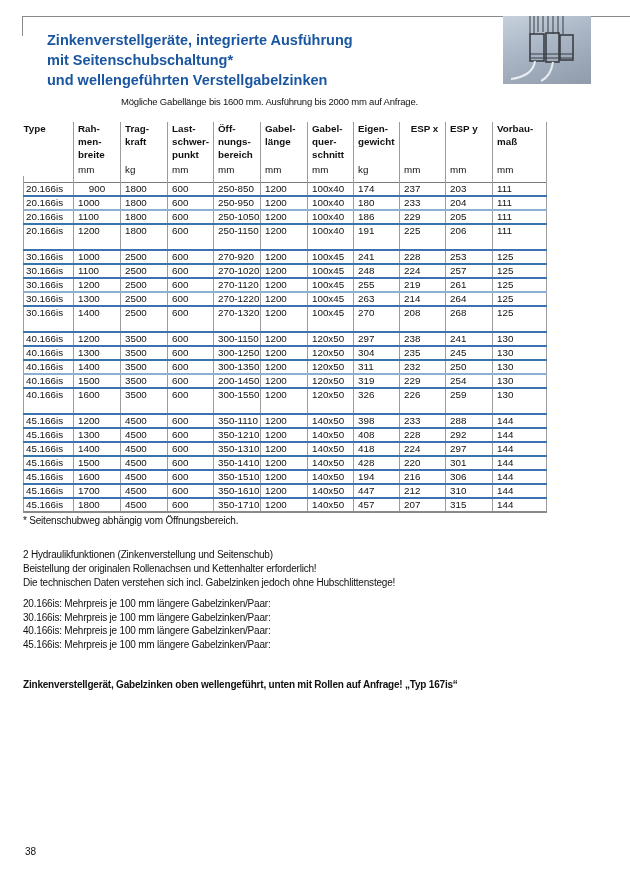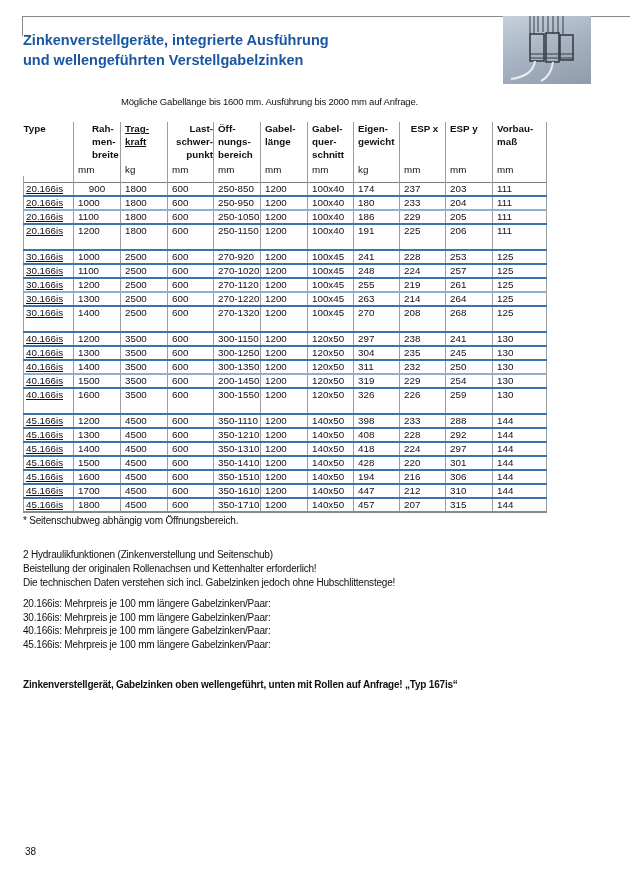--- a/index.html
+++ b/index.html
@@ -2,37 +2,37 @@
 <html><head>
 <meta charset="utf-8">
 <style>
   html, body { margin: 0; padding: 0; background: #ffffff; }
   body { width: 630px; height: 870px; position: relative; overflow: hidden;
          font-family: "Liberation Sans", sans-serif; color: #111; }
   .top-rule { position: absolute; left: 22px; top: 16px; width: 608px; height: 1px; background: #8a8a8a; }
   .top-rule-v { position: absolute; left: 22px; top: 16px; width: 1px; height: 20px; background: #8a8a8a; }
   .title { position: absolute; left: 23px; top: 30px; margin: 0; font-weight: bold;
            font-size: 14.5px; line-height: 20px; color: #1b56a0; }
-  .title .line { display: block; }
+  .title .line { display: block; margin-left: 24px; }
   .photo { position: absolute; left: 503px; top: 16px; width: 88px; height: 68px;
            background: linear-gradient(160deg, #c7d1dd 0%, #a9b5c4 45%, #8f9bab 100%); overflow: hidden; }
   .photo svg { display: block; }
   .subtitle { position: absolute; left: 0; width: 575px; top: 96px; text-align: right;
               padding-right: 0; font-size: 9.5px; letter-spacing: -0.2px; }
   .subtitle span { position: absolute; left: 121px; }
 
   .tbl { position: absolute; left: 23px; top: 122px; width: 523px; border-collapse: collapse;
          font-size: 9.8px; table-layout: fixed; }
   .tbl th { font-weight: bold; text-align: left; vertical-align: top; padding: 0 0 0 4px;
             border-left: 1px solid #9c9c9c; font-size: 9.8px; line-height: 13px; height: 54px; position: relative; }
   .tbl th:first-child { border-left: none; padding-left: 0; }
   .tbl th .unit { position: absolute; bottom: 0; left: 4px; font-weight: normal; }
   .tbl th:first-child .unit { left: 0; }
   .tbl td { padding: 0 0 0 4px; border-left: 1px solid #9c9c9c; height: 12px; line-height: 12px; white-space: nowrap; }
-  .tbl td:first-child { border-left: 1px solid #9c9c9c; padding-left: 2px; text-decoration: underline; }
+  .tbl td:first-child { border-left: 1px solid #9c9c9c; padding-left: 2px; }
   .tbl td:last-child, .tbl th:last-child { border-right: 1px solid #9c9c9c; }
   .tbl tr.head-end td { height: 6px; }
   .tbl tr.row td { border-top: 2px solid #3a73ad; }
   .tbl tr.row.light td { border-top: 2px solid #8cb0d4; }
   .tbl tr.row.first td { border-top: 1px solid #7a7a7a; }
   .tbl tr.spacer td { height: 12px; }
   .tbl tr.last td { border-bottom: 2px solid #8a8a8a; }
   .tbl td.c { text-align: center; padding-left: 0; }
 
   .note { position: absolute; left: 23px; font-size: 10px; letter-spacing: -0.2px; line-height: 14px; }
@@ -40,20 +40,21 @@
   .page-num { position: absolute; left: 25px; top: 846px; font-size: 10px; }
 </style>
 </head>
 <body>
 
 <div class="top-rule"></div>
 <div class="top-rule-v"></div>
 
 <h1 class="title">
   <span class="line">Zinkenverstellgeräte, integrierte Ausführung</span>
+  <span class="line">mit Seitenschubschaltung*</span>
   <span class="line">und wellengeführten Verstellgabelzinken</span>
 </h1>
 
 <div class="photo">
   <svg width="88" height="68" viewBox="0 0 88 68">
     <g stroke="#3b3f46" stroke-width="1" fill="none">
       <line x1="27" y1="0" x2="27" y2="18"></line>
         <line x1="31" y1="0" x2="31" y2="18"></line>
       <line x1="35" y1="0" x2="35" y2="16"></line>
         <line x1="40" y1="0" x2="40" y2="16"></line>
@@ -92,32 +93,32 @@
       <col style="width:47px">
       <col style="width:54px">
   </colgroup>
   <thead>
     <tr id="thead-row">
         <th>
           <div style="white-space: pre-line;">Type</div>
           <span class="unit"></span>
         </th>
         <th>
-          <div style="white-space: pre-line; margin-left: 14px;">Rah-
+          <div style="white-space: pre-line;">Rah-
 men-
 breite</div>
           <span class="unit">mm</span>
         </th>
         <th>
-          <div style="white-space: pre-line; text-decoration: underline;">Trag-
+          <div style="white-space: pre-line;">Trag-
 kraft</div>
           <span class="unit">kg</span>
         </th>
         <th>
-          <div style="white-space: pre-line; text-align: right;">Last-
+          <div style="white-space: pre-line;">Last-
 schwer-
 punkt</div>
           <span class="unit">mm</span>
         </th>
         <th>
           <div style="white-space: pre-line;">Öff-
 nungs-
 bereich</div>
           <span class="unit">mm</span>
         </th>

